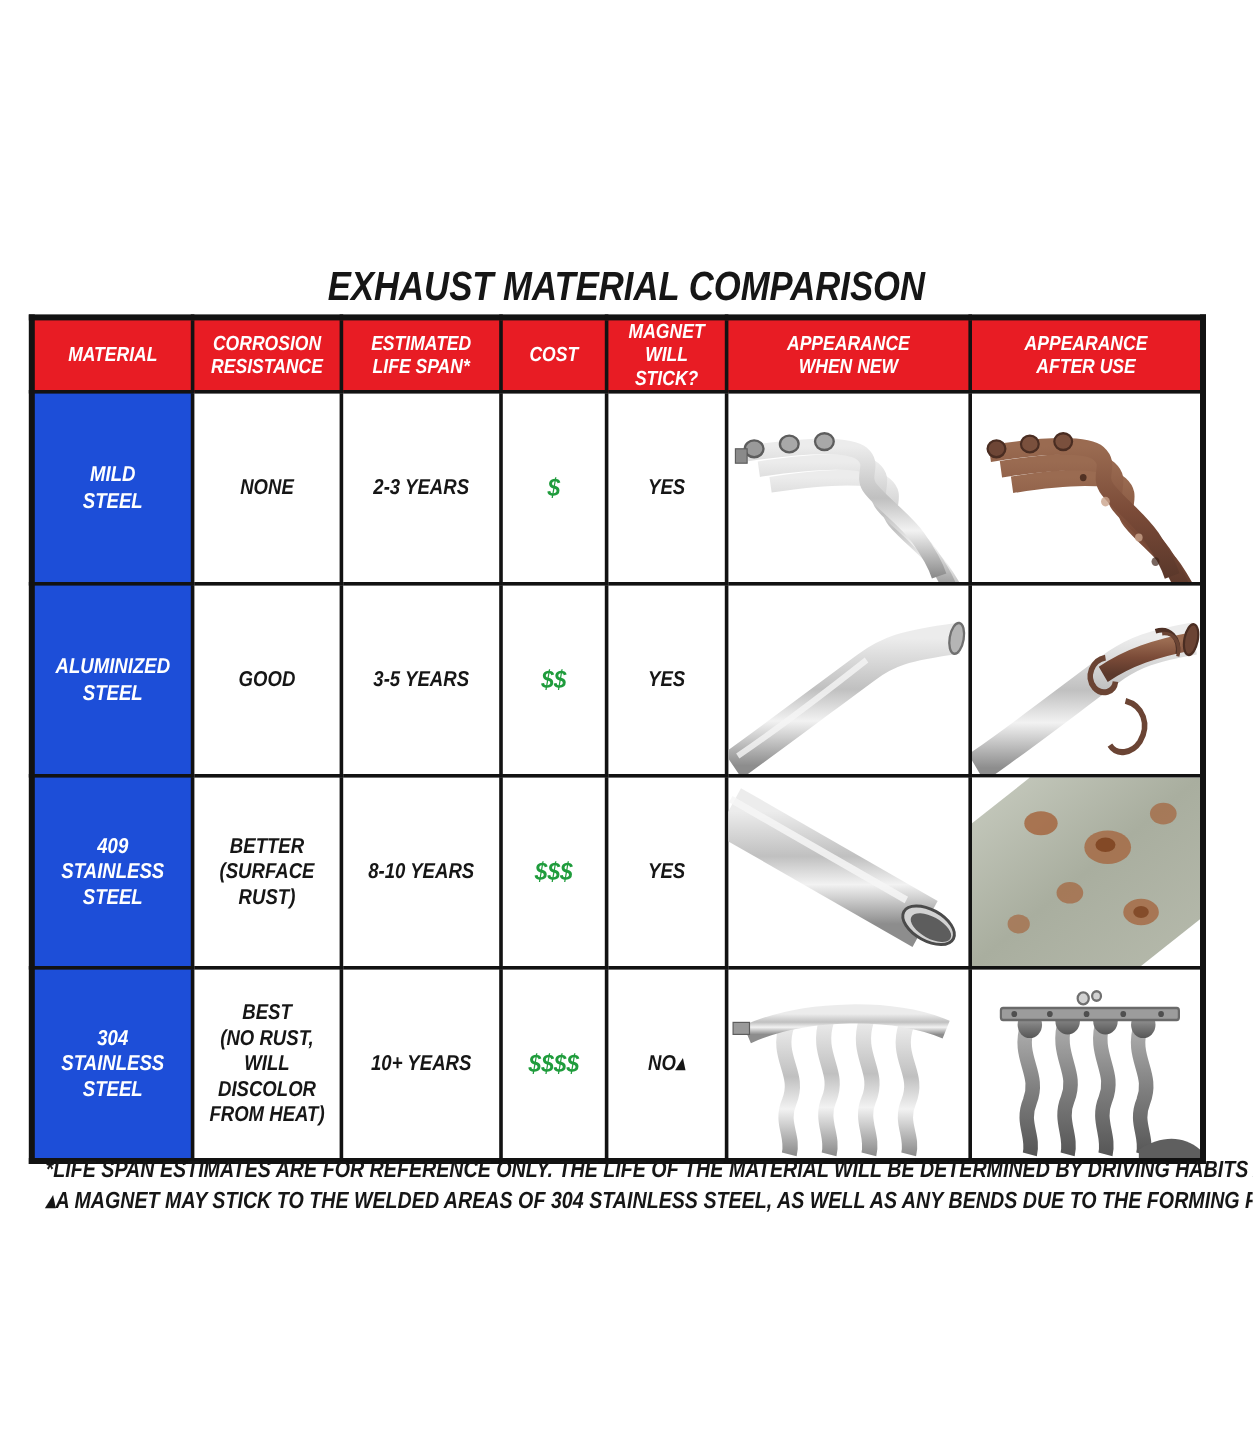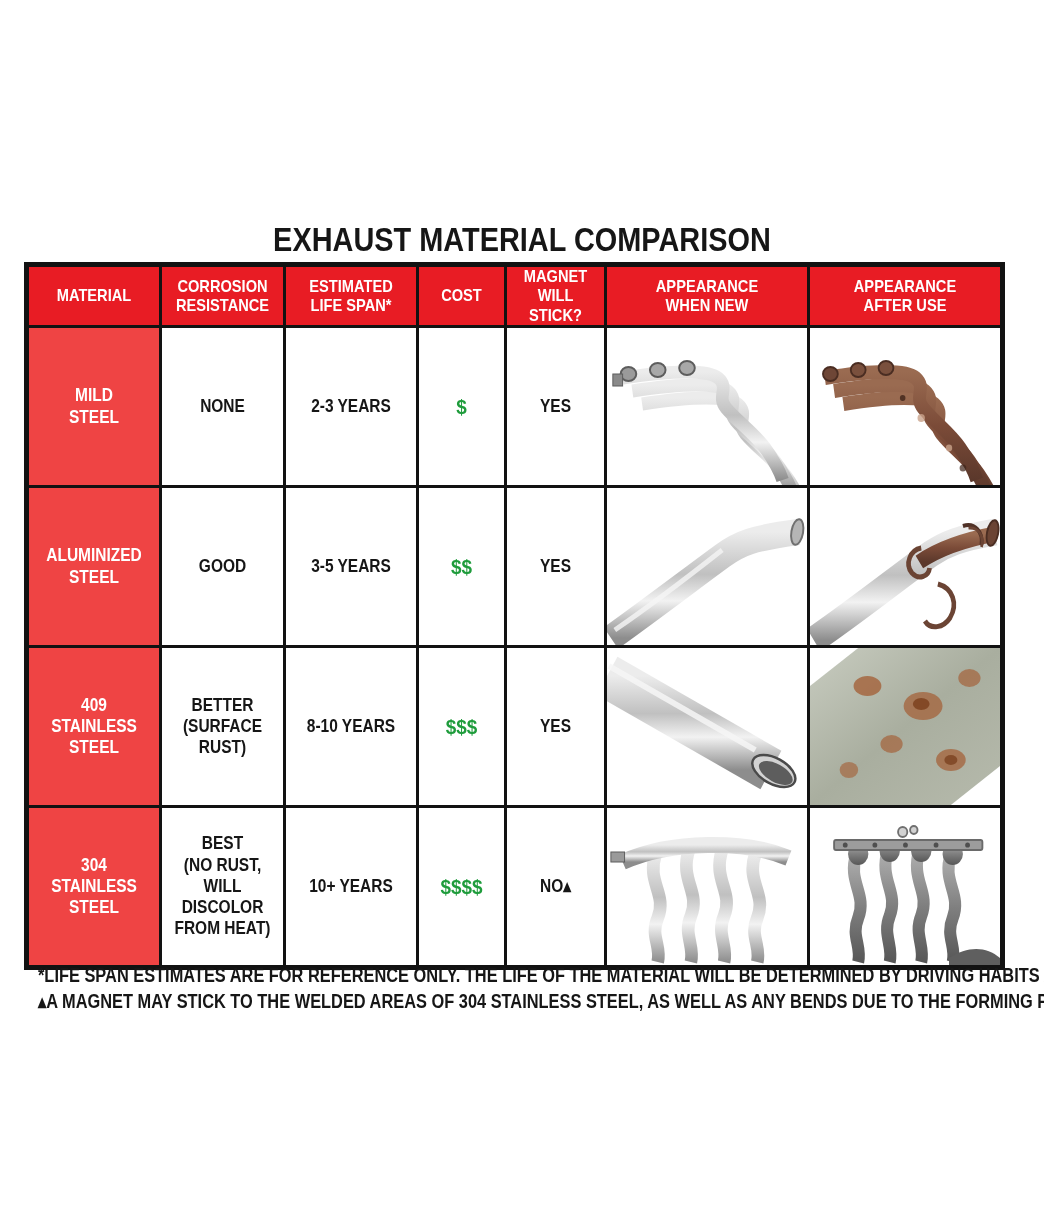--- a/index.html
+++ b/index.html
@@ -1,38 +1,38 @@
 <!DOCTYPE html>
 <html><head>
 <meta charset="utf-8">
 <style>
   html,body{margin:0;padding:0;background:#ffffff;}
   body{width:1044px;height:1213px;font-family:"Liberation Sans",sans-serif;position:relative;}
-  .canvas{position:absolute;top:0;left:0;width:1044px;height:1115px;background:#fff;overflow:hidden;}
+  .canvas{position:absolute;top:0;left:0;width:1044px;height:1115px;background:#fff;overflow:hidden;font-style:italic;}
 
   .title{
     position:absolute;top:220px;left:0;width:1044px;text-align:center;
     font-size:34px;font-weight:bold;color:#161616;letter-spacing:0;
     transform:scaleX(0.85);transform-origin:522px center;white-space:nowrap;
   }
 
   table.cmp{
     position:absolute;left:24px;top:262px;border-collapse:collapse;
     table-layout:fixed;background:#fff;border:5px solid #121212;
   }
   table.cmp td{border:3px solid #121212;text-align:center;vertical-align:middle;padding:0;}
   tr.hdr{height:62px;}
   tr.body-row{height:157px;}
 
   .hdr td{background:#e81c24;}
   .hcell{
     color:#ffffff;font-weight:bold;font-size:17px;line-height:1.12;
     white-space:pre-line;transform:scaleX(0.86);transform-origin:center;
   }
-  td.mat{background:#ef4444;}
+  td.mat{background:#1d4ed8;}
   .mcell{
     color:#ffffff;font-weight:bold;font-size:18px;line-height:1.18;
     white-space:pre-line;transform:scaleX(0.86);transform-origin:center;
   }
   .tcell{
     color:#161616;font-weight:bold;font-size:18px;line-height:1.18;
     white-space:pre-line;transform:scaleX(0.86);transform-origin:center;
   }
   .cost{color:#1f9c3c;font-weight:bold;font-size:21px;transform:scaleX(0.9);transform-origin:center;}
   td.photo{padding:0;background:#fff;}

